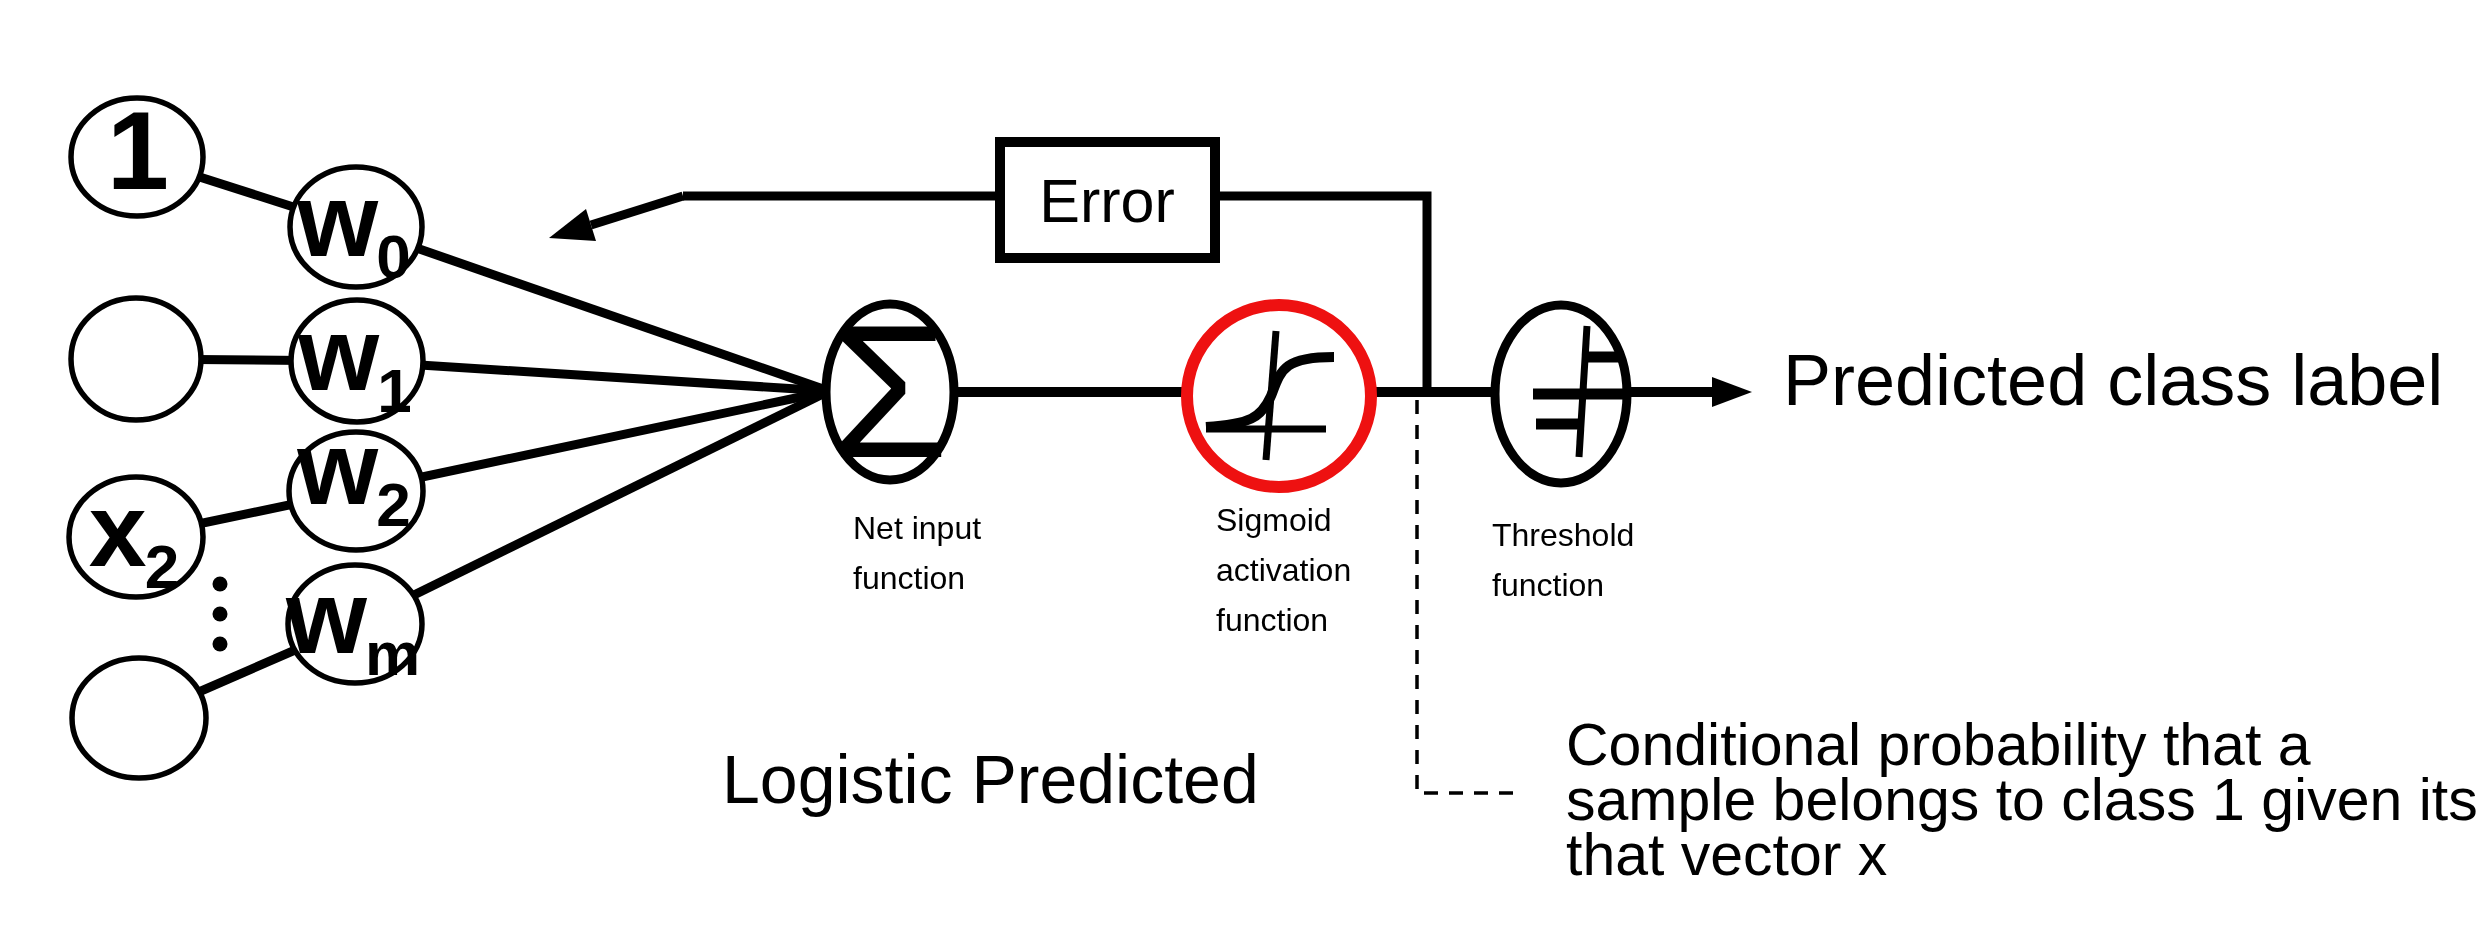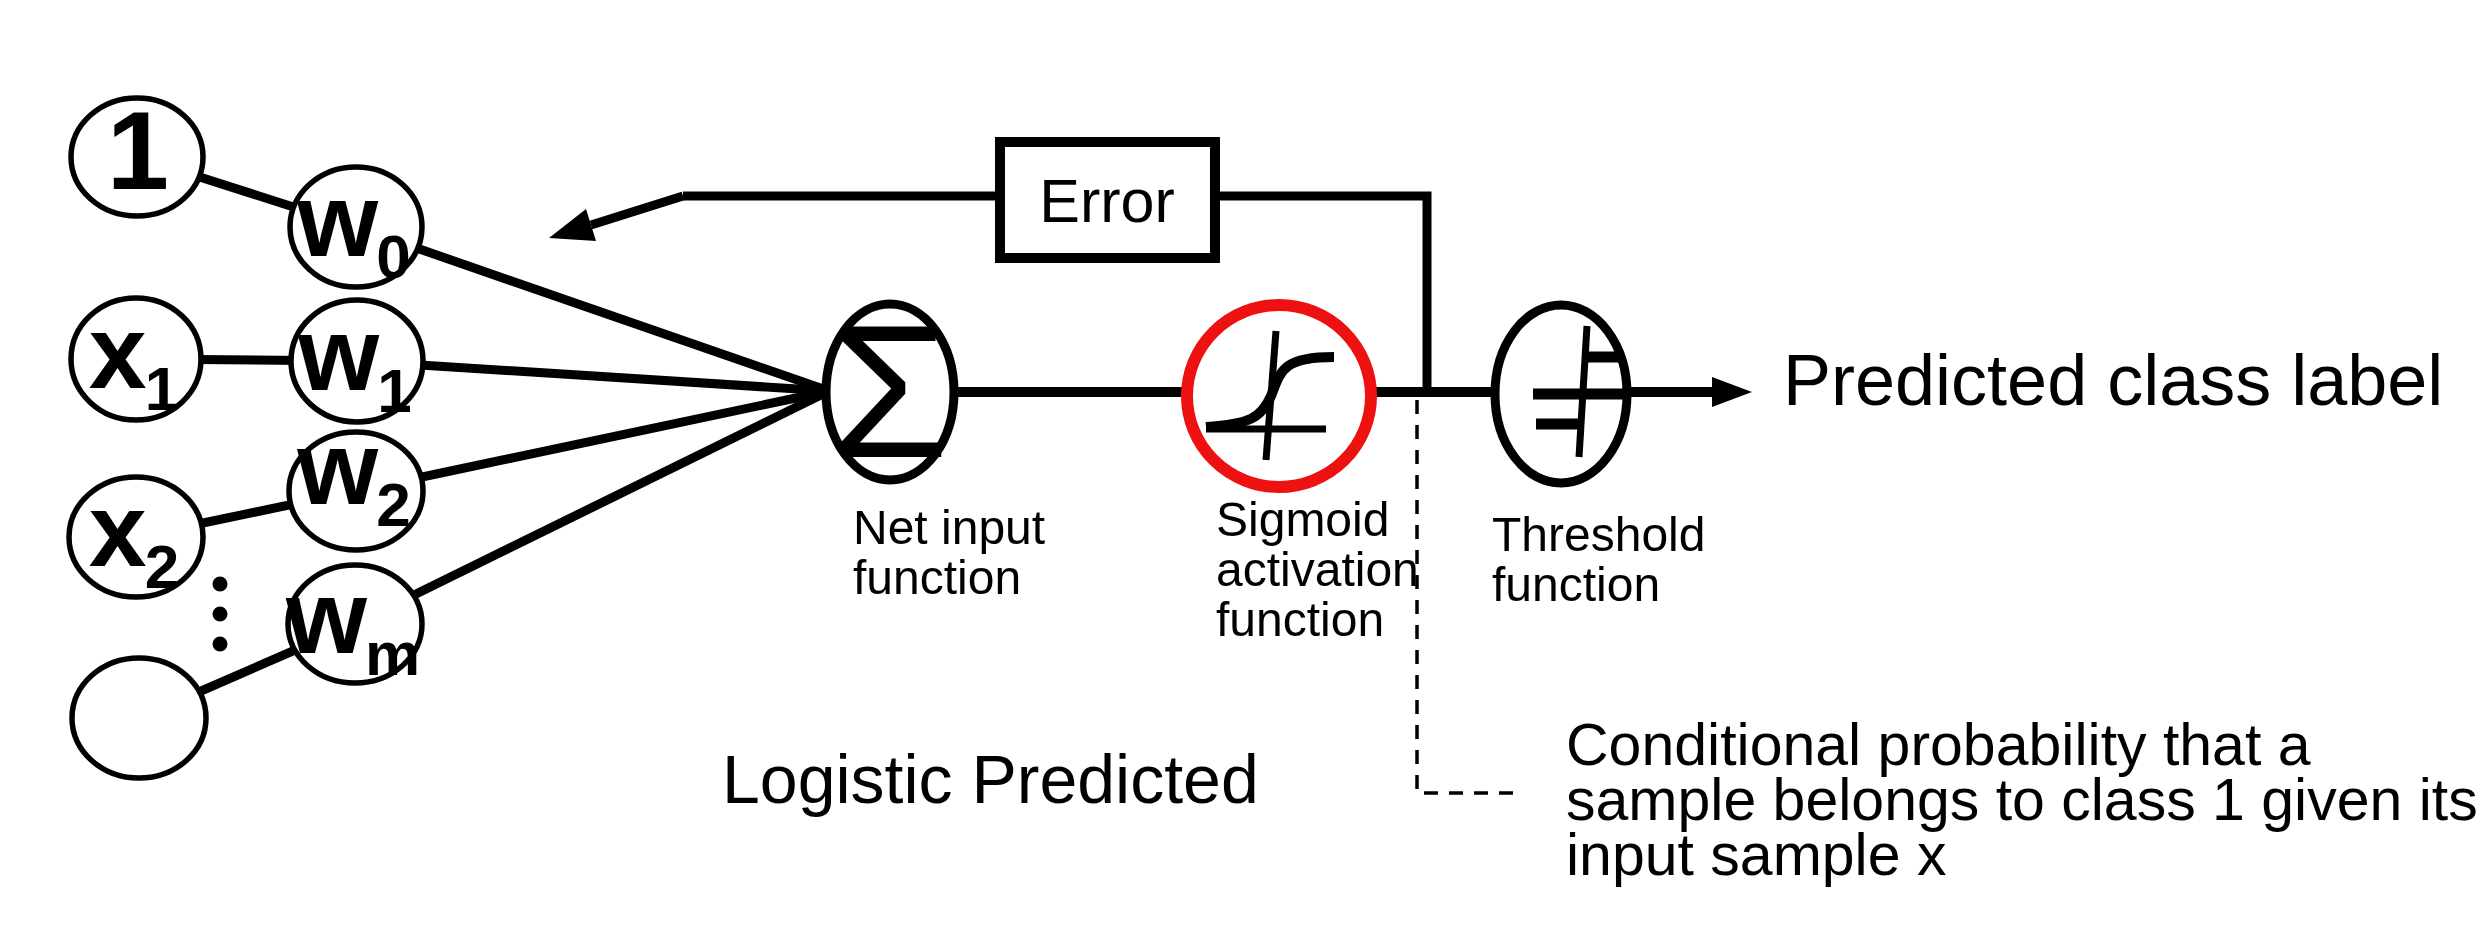--- a/index.html
+++ b/index.html
@@ -33,21 +33,21 @@
     line-height:1;
   }
 
   .errorlbl {
     position:absolute;
     transform:translate(-50%,-50%);
     font-size:61px;
     line-height:1;
   }
 
-  .fn-label { position:absolute; font-size:48px; line-height:50px; white-space:nowrap; }
+  .fn-label { position:absolute; font-size:32px; line-height:50px; white-space:nowrap; }
   .annotation { position:absolute; font-size:59px; line-height:55px; white-space:nowrap; }
   .big-caption { position:absolute; font-size:68px; line-height:68px; white-space:nowrap; }
   .out-label { position:absolute; font-size:72px; line-height:72px; white-space:nowrap; }
 </style>
 </head>
 <body>
 
 <div class="stage">
 
   <svg width="2490" height="945" viewBox="0 0 2490 945">
@@ -110,21 +110,20 @@
 
     <g stroke="#000" fill="none">
       <line x1="1587" y1="326" x2="1579" y2="457" stroke-width="7"></line>
       <line x1="1584" y1="357" x2="1623" y2="357" stroke-width="11"></line>
       <line x1="1533" y1="394" x2="1630" y2="394" stroke-width="11"></line>
       <line x1="1536" y1="424" x2="1583" y2="424" stroke-width="11"></line>
     </g>
   </svg>
 
   <div class="node-lbl bias" style="left:137px; top:158px;"><span>1</span><span class="nsub"></span></div>
-  <div class="node-lbl" style="left:134px; top:360px;"><span>x</span><span class="nsub">1</span></div>
   <div class="node-lbl" style="left:134px; top:538px;"><span>x</span><span class="nsub">2</span></div>
 
   <div class="node-lbl" style="left:354px; top:228px;"><span>w</span><span class="nsub">0</span></div>
   <div class="node-lbl" style="left:355px; top:362px;"><span>w</span><span class="nsub">1</span></div>
   <div class="node-lbl" style="left:354px; top:476px;"><span>w</span><span class="nsub">2</span></div>
   <div class="node-lbl" style="left:353px; top:625px;"><span>w</span><span class="nsub">m</span></div>
 
   <div class="sigma" style="left:890px; top:399px;">Σ</div>
 
   <div class="errorlbl" style="left:1107px; top:201px;">Error</div>
@@ -145,16 +144,16 @@
     <div>function</div>
   </div>
 
   <div class="out-label" style="left:1783px; top:344px;">Predicted class label</div>
 
   <div class="big-caption" style="left:722px; top:745px;">Logistic Predicted</div>
 
   <div class="annotation" style="left:1566px; top:718px;">
     <div>Conditional probability that a</div>
     <div>sample belongs to class 1 given its</div>
-    <div>input sample x</div>
+    <div>that vector x</div>
   </div>
 
 </div>
 
 </body></html>

